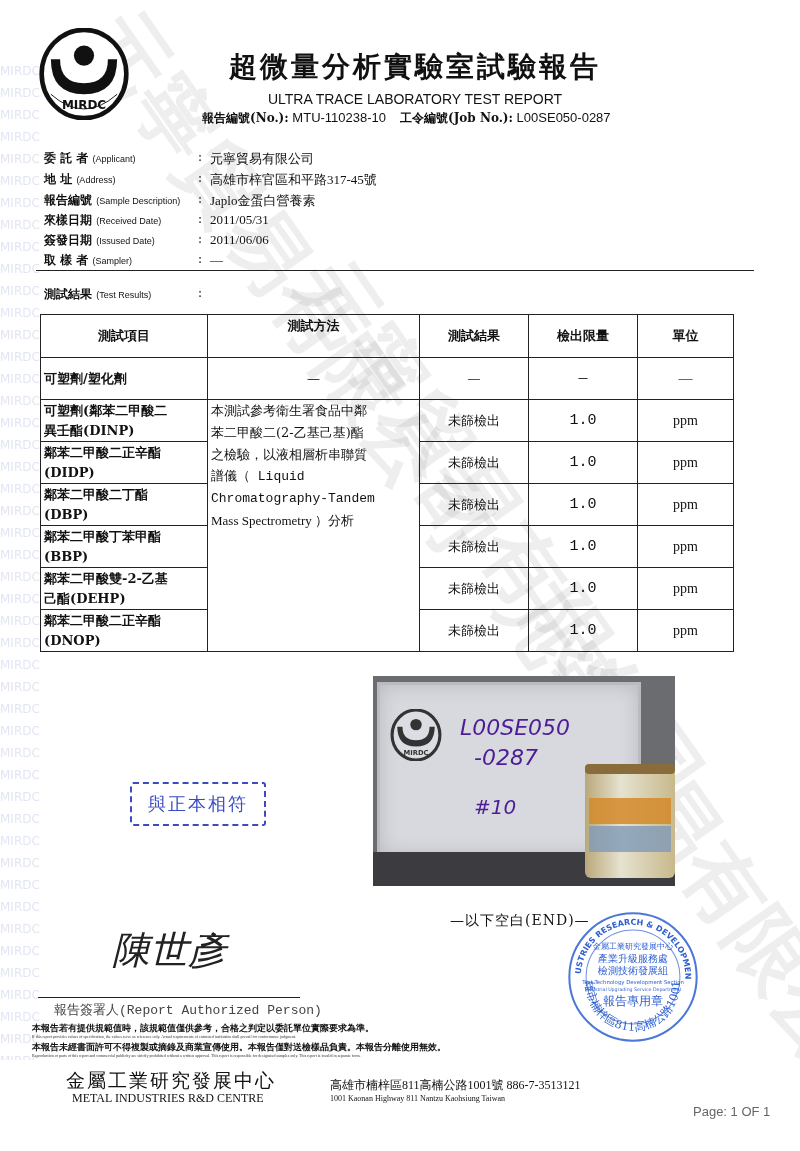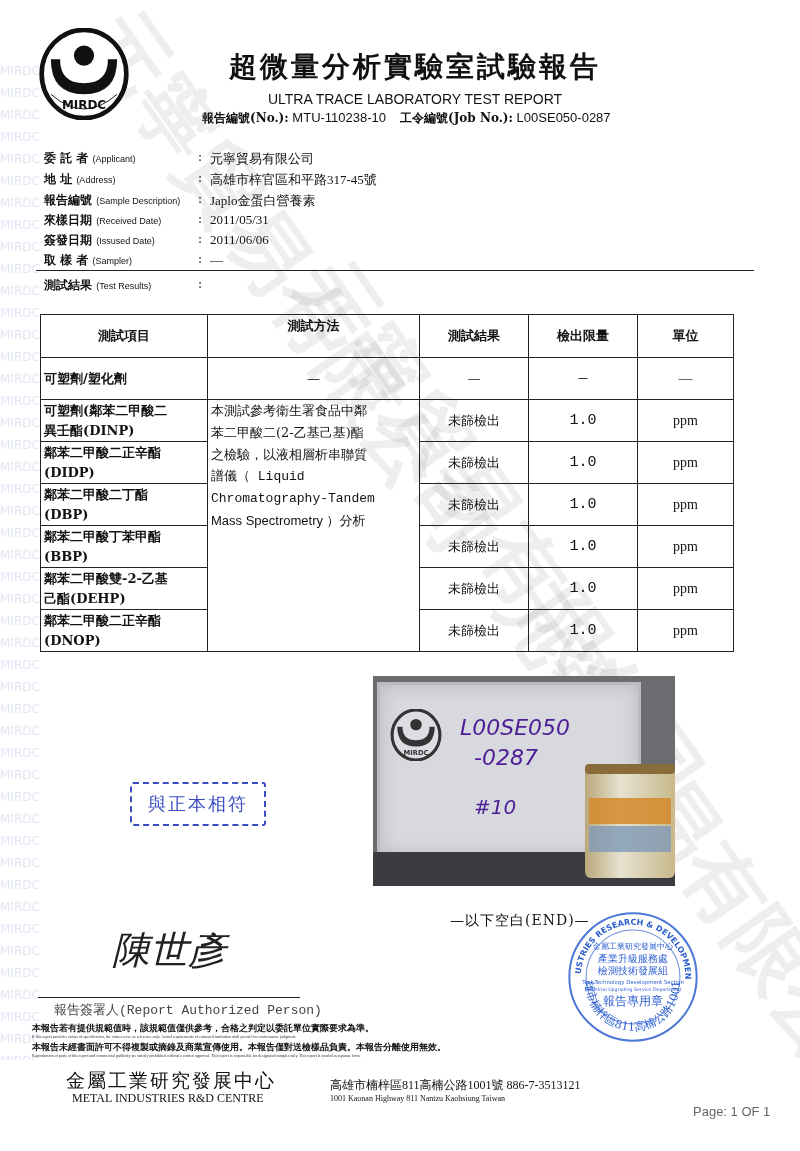--- a/index.html
+++ b/index.html
@@ -194,21 +194,21 @@
 </div>
 <div class="abs info-row" style="top:232px;">
   <span class="info-label"><span>簽發日期</span> <span class="en">(Issused Date)</span></span>
   <span class="info-sep">:</span><span class="info-val">2011/06/06</span>
 </div>
 <div class="abs info-row" style="top:252px;">
   <span class="info-label"><span>取 樣 者</span> <span class="en">(Sampler)</span></span>
   <span class="info-sep">:</span><span class="info-val">—</span>
 </div>
 <div class="abs rule"></div>
-<div class="abs info-row" style="top:277px;">
+<div class="abs info-row" style="top:286px;">
   <span class="info-label"><span>測試結果</span> <span class="en">(Test Results)</span></span>
   <span class="info-sep">:</span>
 </div>
 
 <table class="results">
   <tbody>
       <tr>
     <th class="c-item" style="text-align:center">測試項目</th>
     <th class="c-method" style="vertical-align:middle">測試方法</th>
     <th class="c-result">測試結果</th>
@@ -226,21 +226,21 @@
     <td class="c-item">
           <div>可塑劑(鄰苯二甲酸二</div>
           <div>異壬酯(DINP)</div>
         </td>
     <td class="c-method" rowspan="6">
       <div>本測試參考衛生署食品中鄰</div>
       <div>苯二甲酸二(2-乙基己基)酯</div>
       <div>之檢驗，以液相層析串聯質</div>
       <div style="font-family:'Liberation Mono',monospace">譜儀（ Liquid</div>
       <div style="font-family:'Liberation Mono',monospace">Chromatography-Tandem</div>
-      <div style="font-family:Liberation Sans, sans-serif">Mass Spectrometry ）分析</div>
+      <div style="font-family:Liberation Serif, serif">Mass Spectrometry ）分析</div>
     </td>
     <td class="c-result">未篩檢出</td>
     <td class="c-limit">1.0</td>
     <td class="c-unit">ppm</td>
   </tr>
   <tr class="row-h">
     <td class="c-item">
           <div>鄰苯二甲酸二正辛酯</div>
           <div>(DIDP)</div>
         </td>

